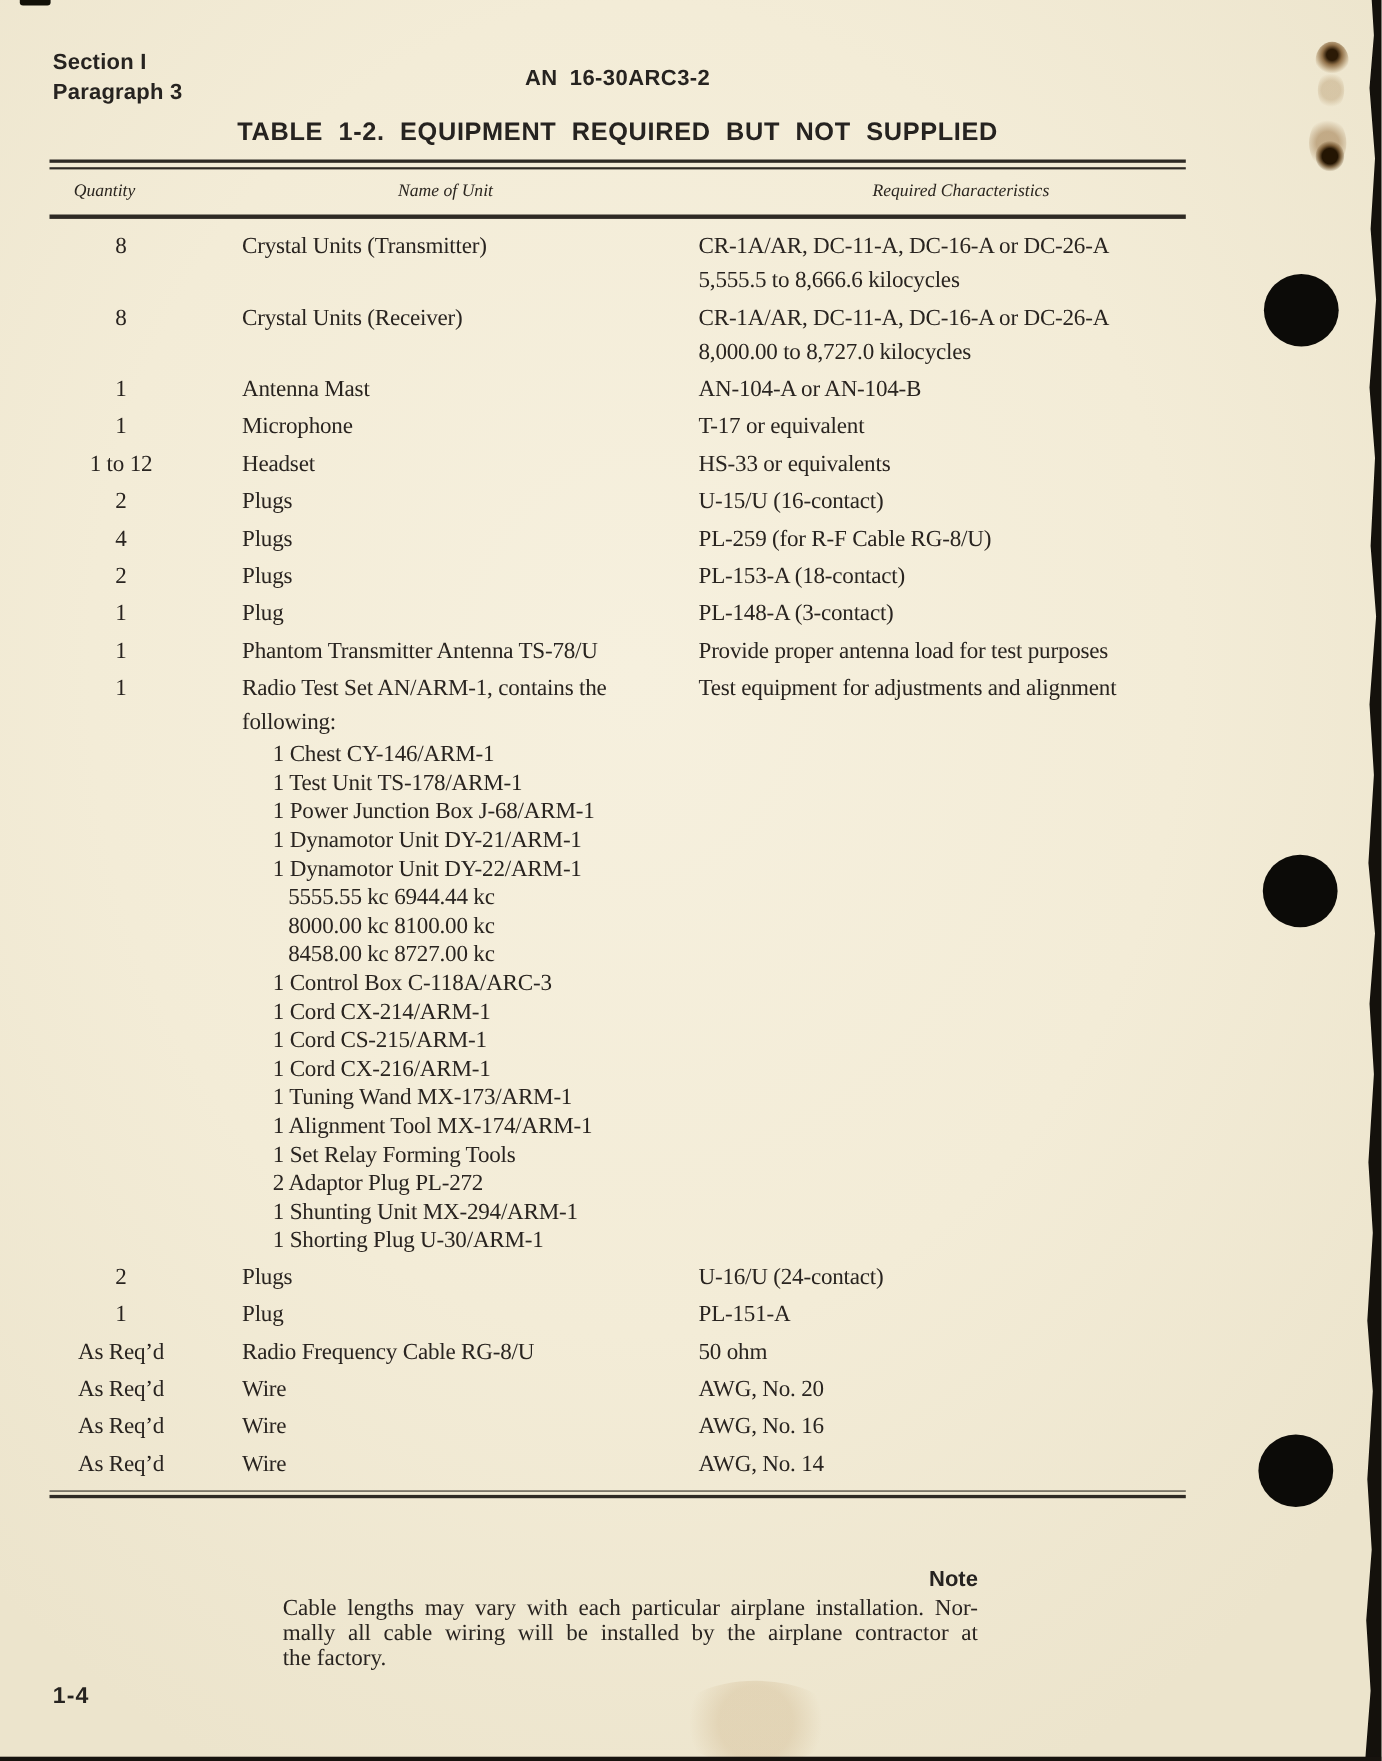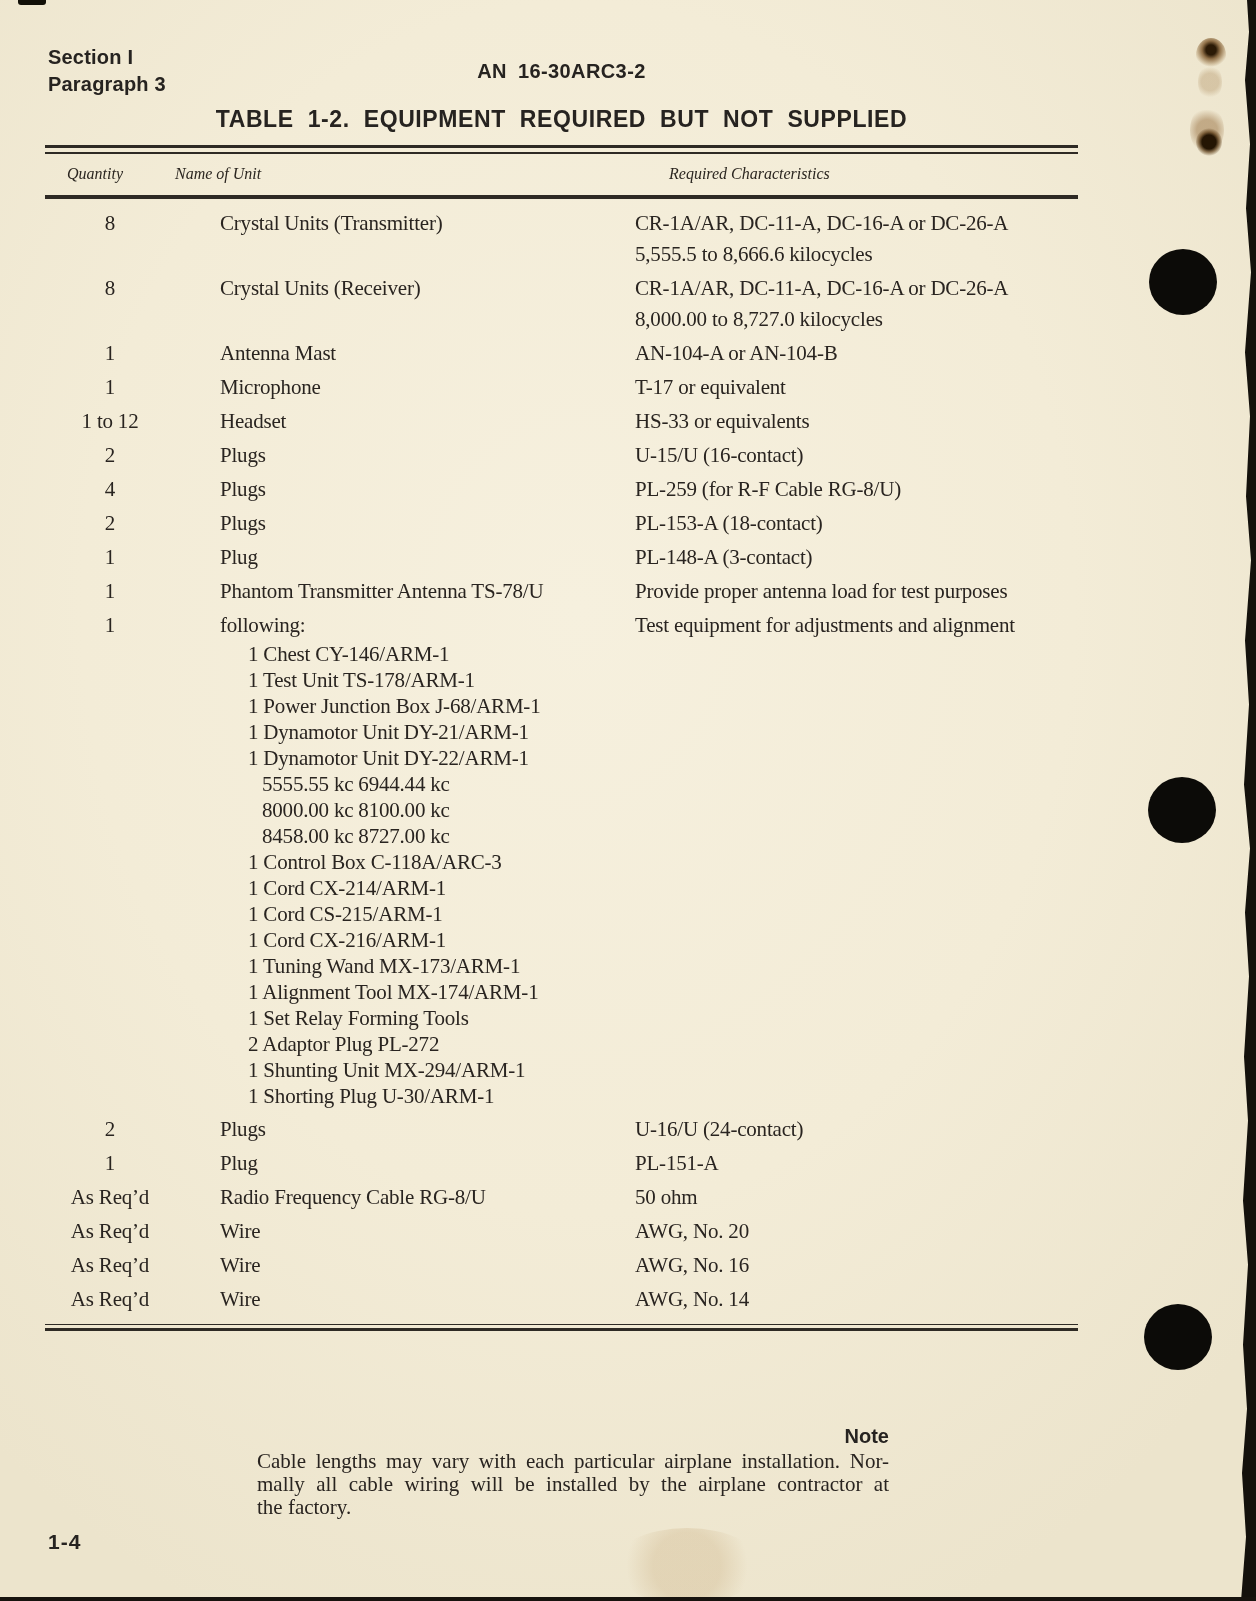--- a/index.html
+++ b/index.html
@@ -35,21 +35,21 @@
     word-spacing:7px;letter-spacing:.6px;
   }
   
   .tbl{position:absolute;left:45px;top:145px;width:1033px;}
   .rule-top{height:4px;border-top:3px solid #2e2a24;border-bottom:2px solid #2e2a24;}
   .thead{
     display:grid;grid-template-columns:130px 460px 1fr;
     padding:7px 0 8px 0;
     font-style:italic;font-size:16px;line-height:26px;color:#2b2620;
   }
-  .th{text-align:left;}
+  .th{text-align:center;}
   .th.c1{text-align:left;padding-left:22px;}
   .th.c3{padding-left:34px;}
   .rule-mid{border-top:4px solid #2e2a24;height:0;}
   .tbody{padding:9px 0 6px 0;font-size:21px;letter-spacing:-0.2px;}
   .trow{display:grid;grid-template-columns:130px 460px 1fr;margin-bottom:3px;}
   .cell{min-height:31px;}
   .cell .line{line-height:31px;}
   .cell.qty{text-align:center;}
   .cell.name{padding-left:45px;}
   .subitems{margin-left:28px;margin-bottom:2px;}
@@ -238,20 +238,21 @@
           </div>
           <div class="cell chars">
             <div class="line">Provide proper antenna load for test purposes</div>
           </div>
         </div>
         <div class="trow">
           <div class="cell qty">
             <div class="line">1</div>
           </div>
           <div class="cell name">
+            <div class="line">Radio Test Set AN/ARM-1, contains the</div>
             <div class="line">following:</div>
             <div class="subitems">
               <div class="subitem indent1">1 Chest CY-146/ARM-1</div>
               <div class="subitem indent1">1 Test Unit TS-178/ARM-1</div>
               <div class="subitem indent1">1 Power Junction Box J-68/ARM-1</div>
               <div class="subitem indent1">1 Dynamotor Unit DY-21/ARM-1</div>
               <div class="subitem indent1">1 Dynamotor Unit DY-22/ARM-1</div>
               <div class="subitem indent2">5555.55 kc 6944.44 kc</div>
               <div class="subitem indent2">8000.00 kc 8100.00 kc</div>
               <div class="subitem indent2">8458.00 kc 8727.00 kc</div>

